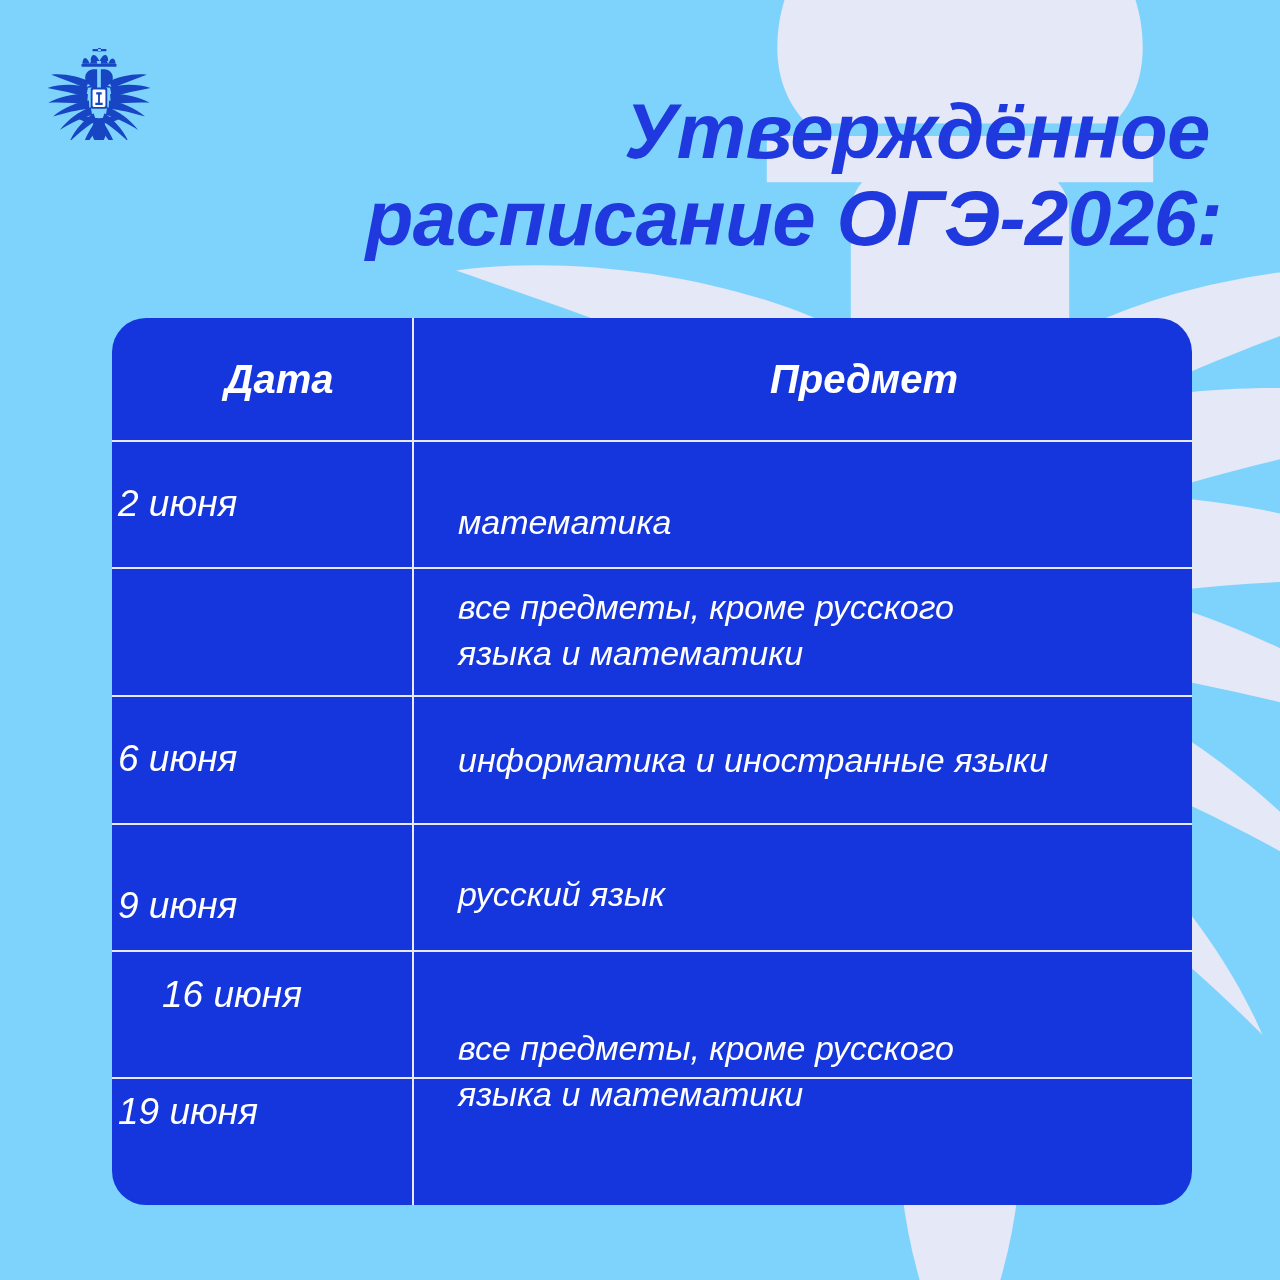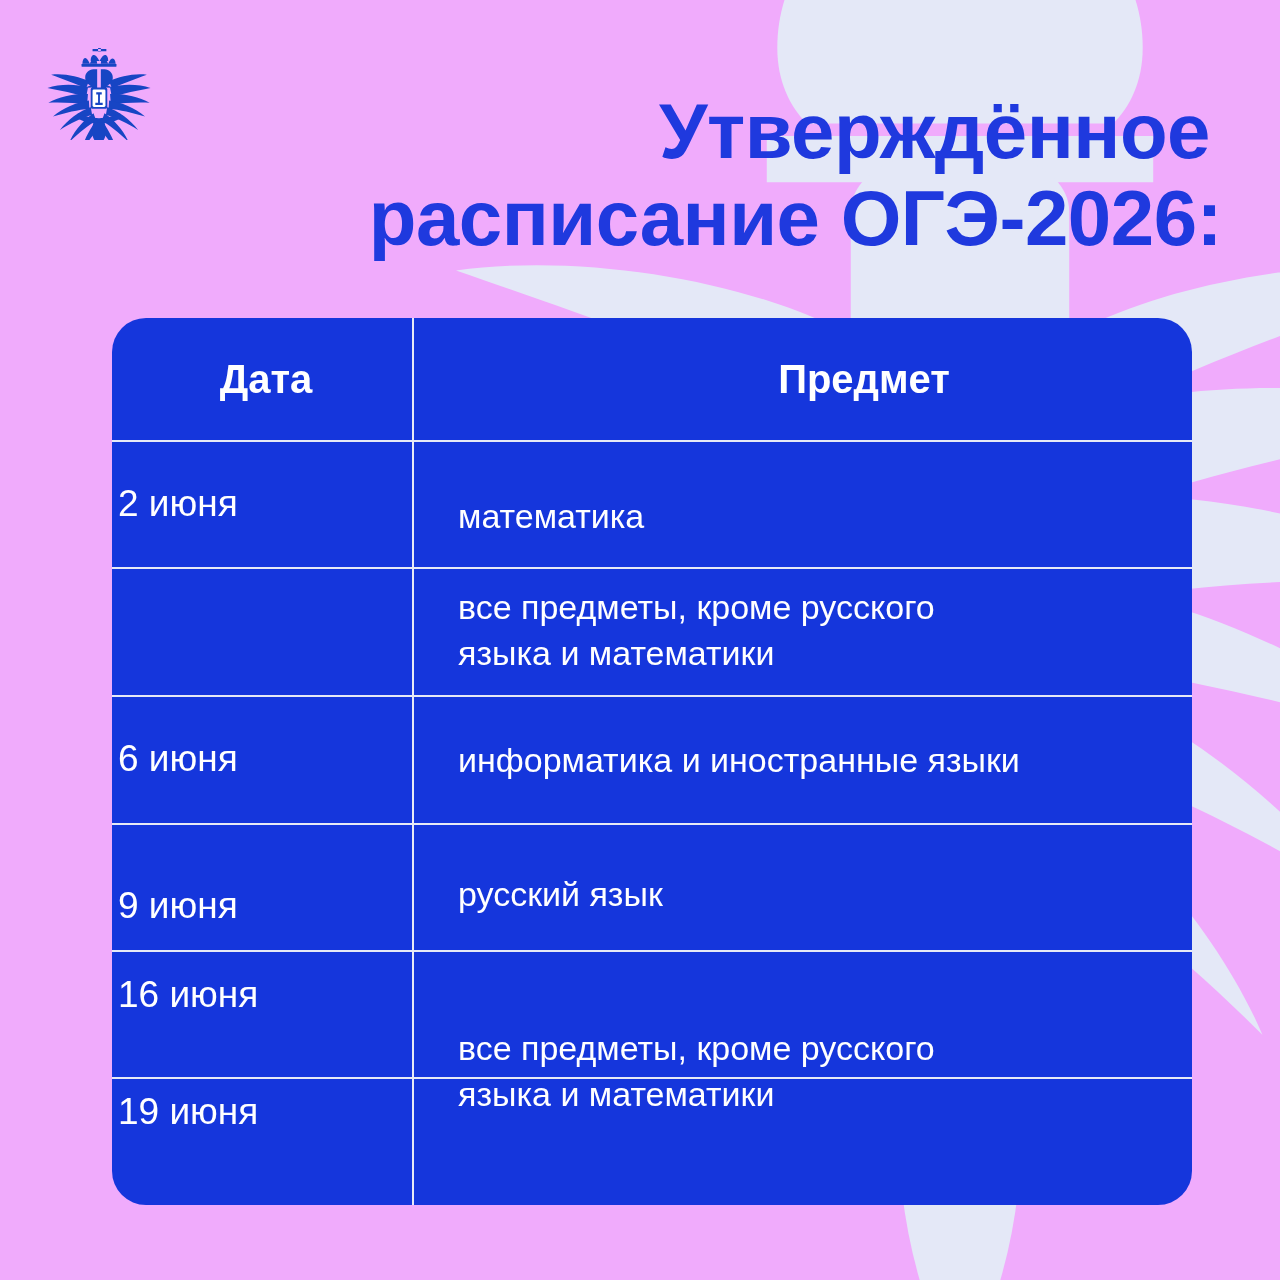--- a/index.html
+++ b/index.html
@@ -8,22 +8,23 @@
   html,body{
     width:1280px; height:1280px;
     overflow:hidden;
     background:#fbfbfe;
     font-family:"Liberation Sans", sans-serif;
   }
 
   #poster{
     position:relative;
     width:1280px; height:1280px;
-    background:#f0abfc;
+    background:#7dd3fc;
     overflow:hidden;
+    font-style:italic;
   }
 
   
   .watermark{
     position:absolute;
     top:-210px;
     left:330px;
     width:1260px;
     height:1700px;
     opacity:1;
@@ -101,21 +102,21 @@
   }
   .th{
     position:absolute;
     top:0; height:122px;
     display:flex; align-items:center;
     color:#ffffff;
     font-weight:bold;
     font-size:40px;
     letter-spacing:0px;
   }
-  .th-date{ left:4px; width:296px; justify-content:center; padding-left:4px;}
+  .th-date{ left:17px; width:296px; justify-content:center; padding-left:4px;}
   .th-subj{ left:300px; width:892px; justify-content:center;padding-left:12px; }
 
   
   .dcell{
     position:absolute;
     left:0; width:330px;
     display:flex; align-items:center;
     padding-left:6px;
     color:#ffffff;
     font-size:37px;
@@ -248,28 +249,28 @@
 
       <div class="dcell" style="top:122px; height:127px;">
         <span>2 июня</span>
       </div>
       <div class="dcell" style="top:377px; height:128px;">
         <span>6 июня</span>
       </div>
       <div class="dcell" style="top:505px; height:165px;">
         <span>9 июня</span>
       </div>
-      <div class="dcell" style="top:632px; height:90px;">
+      <div class="dcell" style="top:632px; height:90px;margin-left:44px;">
         <span>16 июня</span>
       </div>
       <div class="dcell" style="top:744px; height:100px; align-items:center;">
         <span>19 июня</span>
       </div>
 
-      <div class="scell" style="top:122px; height:153px;">
+      <div class="scell" style="top:128px; height:153px;">
         <span>математика</span>
       </div>
 
       <div class="scell" style="top:249px; height:128px; flex-direction:column; align-items:flex-start; justify-content:center;">
         <span>все предметы, кроме русского</span>
         <span>языка и математики</span>
       </div>
 
       <div class="scell" style="top:377px; height:132px;">
         <span>информатика и иностранные языки</span>

